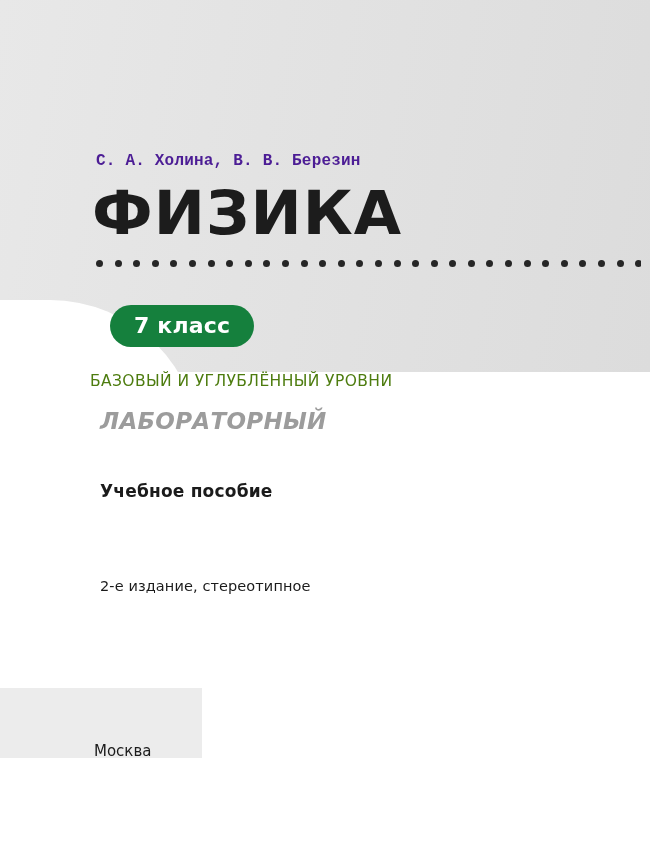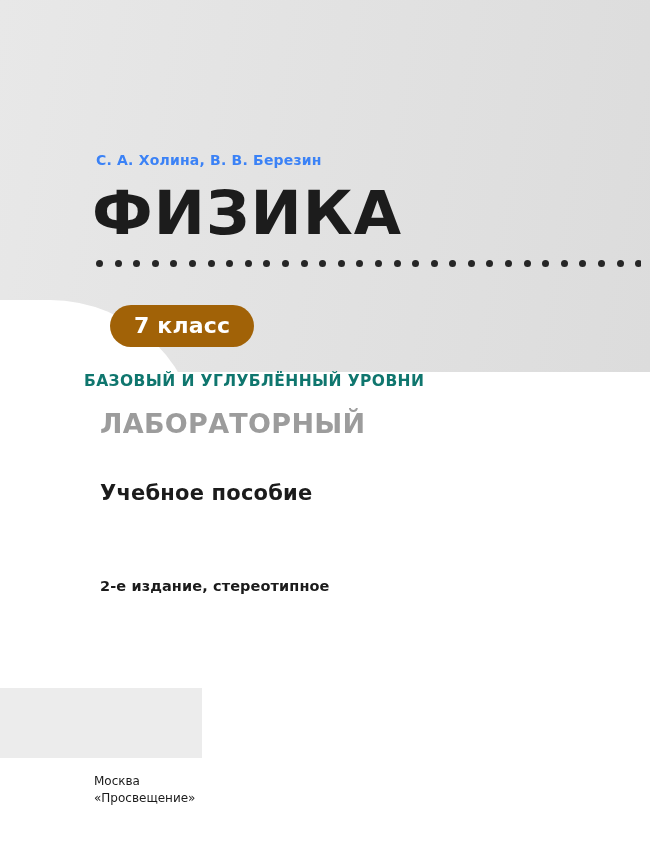--- a/index.html
+++ b/index.html
@@ -61,25 +61,26 @@
     left: 0;
     top: 0;
     width: 650px;
     height: 865px;
   }
 
   .authors {
     position: absolute;
     left: 96px;
     top: 152px;
-    font-size: 14px;
-    font-weight: bold;
-    color: #3b82f6;
+    font-size: 16px;
+    font-weight: bold;
+    color: #4c1d95;
     letter-spacing: 0.2px;
     white-space: nowrap;
+    font-family: Liberation Mono, monospace;
   }
 
   .title-main {
     position: absolute;
     left: 92px;
     top: 183px;
     font-size: 60px;
     font-weight: bold;
     color: #1c1c1c;
     letter-spacing: 1px;
@@ -106,81 +107,81 @@
     border-radius: 50%;
     background: #262626;
     flex: 0 0 auto;
   }
 
   .grade-badge {
     position: absolute;
     left: 110px;
     top: 305px;
     padding: 8px 24px 9px 24px;
-    background: #a16207;
+    background: #15803d;
     color: #ffffff;
     border-radius: 22px;
     font-size: 22px;
     font-weight: bold;
     letter-spacing: 0.2px;
     white-space: nowrap;
   }
 
   .levels {
     position: absolute;
-    left: 84px;
+    left: 90px;
     top: 372px;
     font-size: 15.5px;
-    font-weight: bold;
-    color: #0f766e;
+    font-weight: normal;
+    color: #4d7c0f;
     letter-spacing: 0.4px;
     white-space: nowrap;
   }
 
   .practicum {
     position: absolute;
     left: 100px;
     top: 408px;
-    font-size: 27px;
+    font-size: 23px;
     font-weight: bold;
     color: #9c9c9c;
     line-height: 1.18;
     letter-spacing: 0.3px;
+    font-style: italic;
   }
 
   .manual-type {
     position: absolute;
     left: 100px;
     top: 481px;
-    font-size: 21px;
+    font-size: 17px;
     font-weight: bold;
     color: #1b1b1b;
     letter-spacing: 0.2px;
     white-space: nowrap;
   }
 
   .edition {
     position: absolute;
     left: 100px;
     top: 578px;
     font-size: 14.5px;
-    font-weight: bold;
+    font-weight: normal;
     color: #1b1b1b;
     letter-spacing: 0.1px;
     white-space: nowrap;
   }
 
   .imprint {
     position: absolute;
     left: 94px;
     top: 741px;
-    font-size: 12px;
+    font-size: 15px;
     color: #1b1b1b;
     line-height: 1.45;
-    margin-top: 32px;
   }
   .imprint div { white-space: nowrap; }
 </style>
 </head>
 <body>
 
 <div id="page">
 
   <div class="bg-grey"></div>
   <div class="bg-white-curve"></div>
@@ -233,17 +234,16 @@
     <div class="practicum">
       <div>ЛАБОРАТОРНЫЙ</div>
     </div>
 
     <div class="manual-type">Учебное пособие</div>
 
     <div class="edition">2-е издание, стереотипное</div>
 
     <div class="imprint">
       <div>Москва</div>
-      <div>«Просвещение»</div>
     </div>
 
   </div>
 </div>
 
 </body></html>

